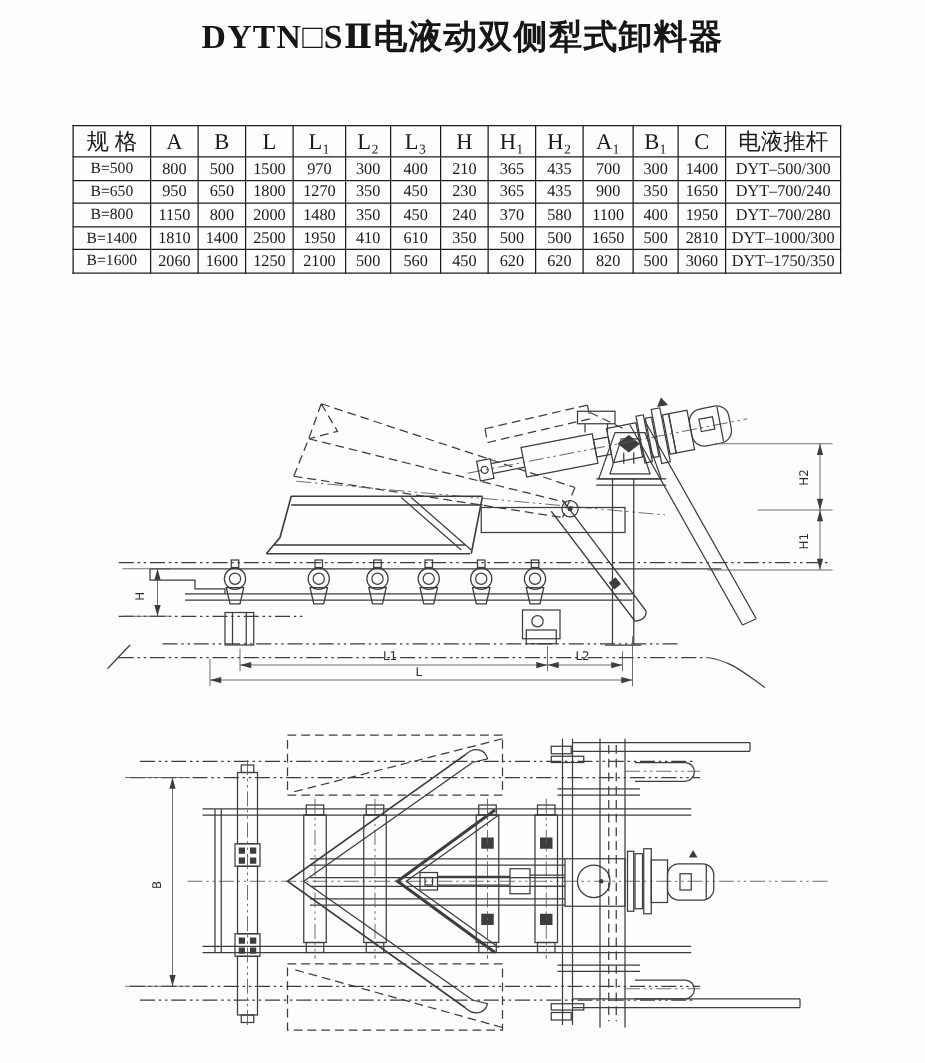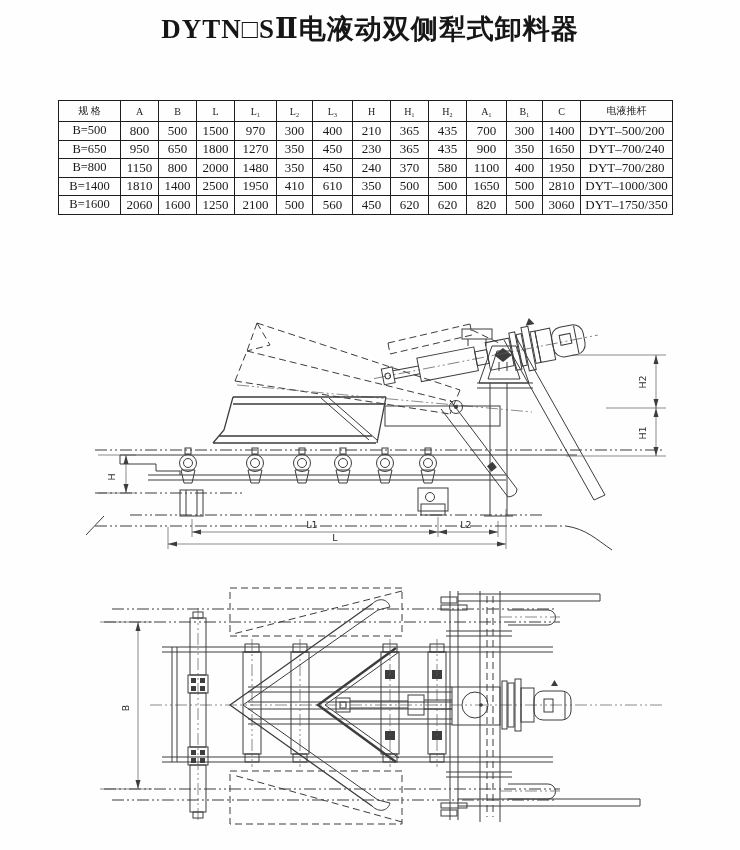--- a/index.html
+++ b/index.html
@@ -5,21 +5,21 @@
   html,body{margin:0;padding:0;}
   body{width:740px;height:850px;background:#fefefe;position:relative;
        font-family:"Liberation Serif","DejaVu Serif",serif;color:#111;overflow:hidden;}
   .title{position:absolute;top:11px;left:0;width:740px;text-align:center;
          font-size:27px;font-weight:bold;letter-spacing:1px;color:#161616;}
   table.spec{position:absolute;top:100px;left:58px;width:614px;border-collapse:collapse;
              table-layout:fixed;border:1.5px solid #1d1d1d;}
   table.spec th,table.spec td{border:1px solid #1d1d1d;text-align:center;padding:0;
              font-size:13px;font-weight:normal;white-space:nowrap;overflow:hidden;height:17.5px;
              color:#1a1a1a;}
-  table.spec th{height:20px;font-size:10px;}
+  table.spec th{height:20px;font-size:18px;}
   table.spec td.spec-col{font-size:12.5px;}
   svg{position:absolute;left:0;}
   #side-view{top:293px;}
   #top-view{top:584px;}
   .s{stroke:#3d3d3d;stroke-width:1;fill:none;stroke-linecap:butt;}
   .w{stroke-width:1.3;}
   .t{stroke:#5a5a5a;stroke-width:.7;fill:none;}
   .dd{stroke-dasharray:12 3 2 3 2 3;}
   .da{stroke-dasharray:7 4;}
   .f{fill:#3d3d3d;stroke:none;}
@@ -74,21 +74,21 @@
         <td>1500</td>
         <td>970</td>
         <td>300</td>
         <td>400</td>
         <td>210</td>
         <td>365</td>
         <td>435</td>
         <td>700</td>
         <td>300</td>
         <td>1400</td>
-        <td>DYT–500/200</td>
+        <td>DYT–500/300</td>
       </tr>
     <tr>
         <td class="spec-col">B=650</td>
         <td>950</td>
         <td>650</td>
         <td>1800</td>
         <td>1270</td>
         <td>350</td>
         <td>450</td>
         <td>230</td>

